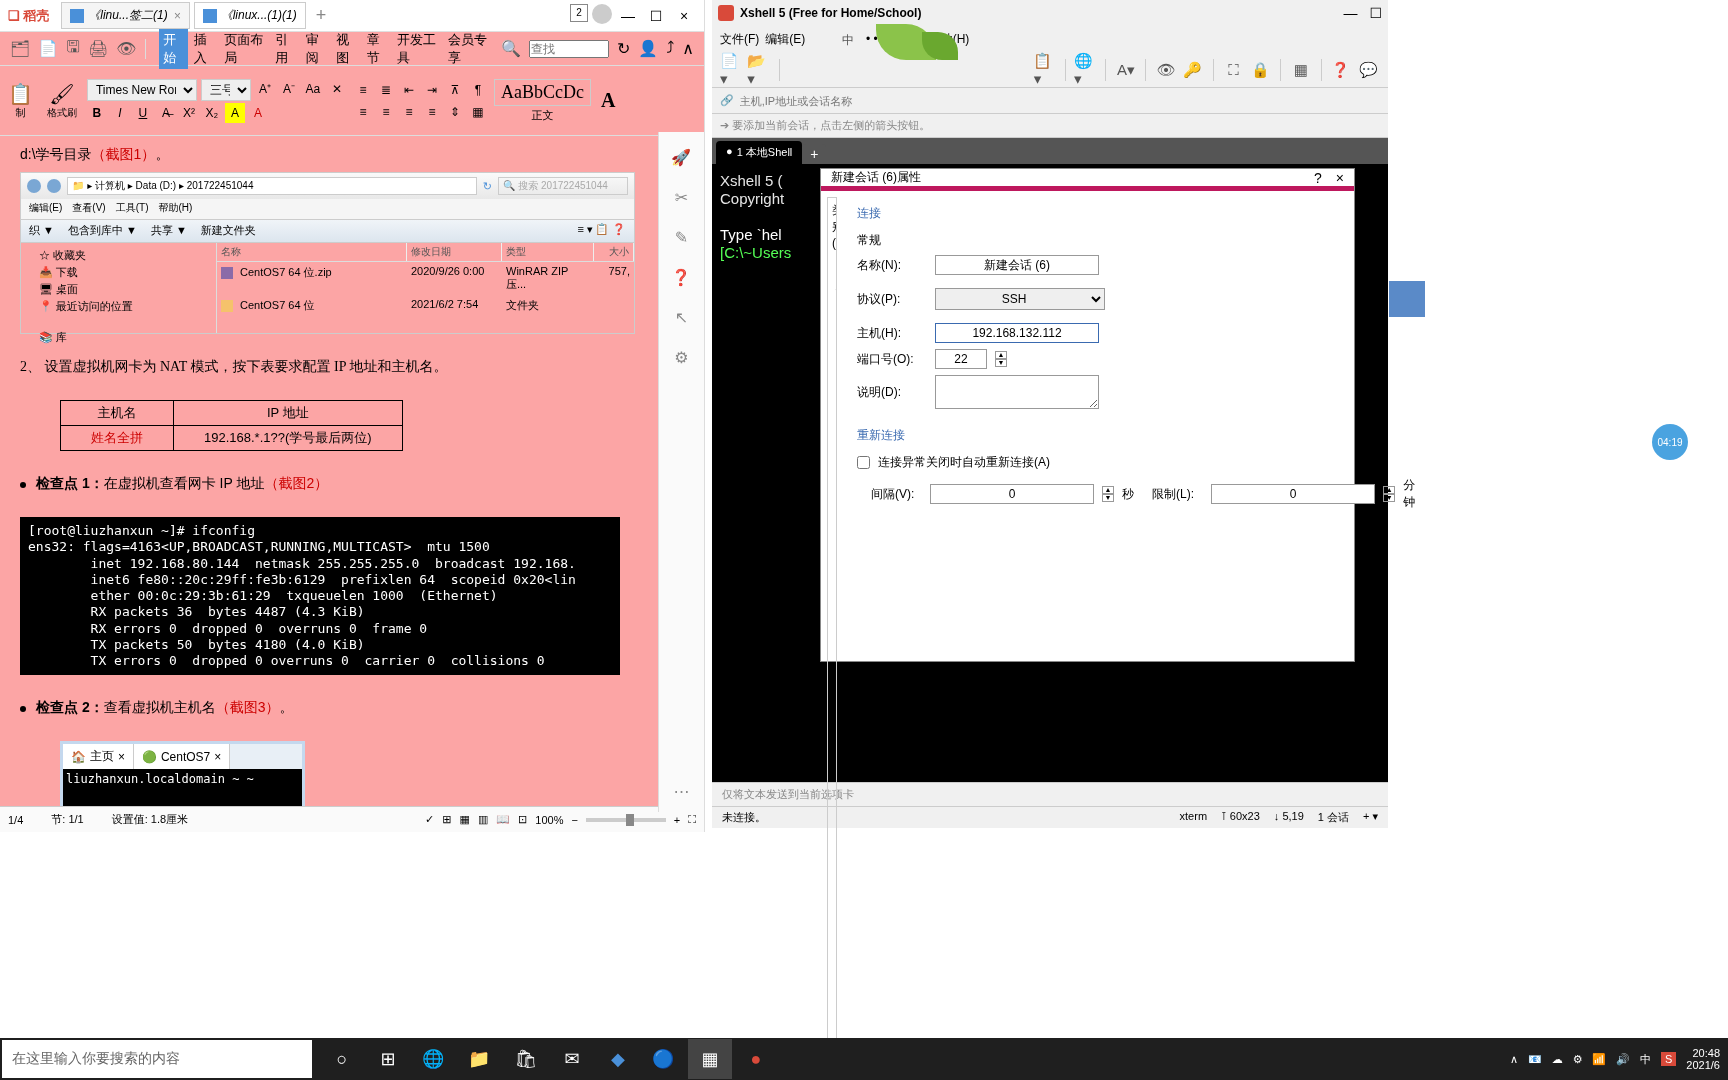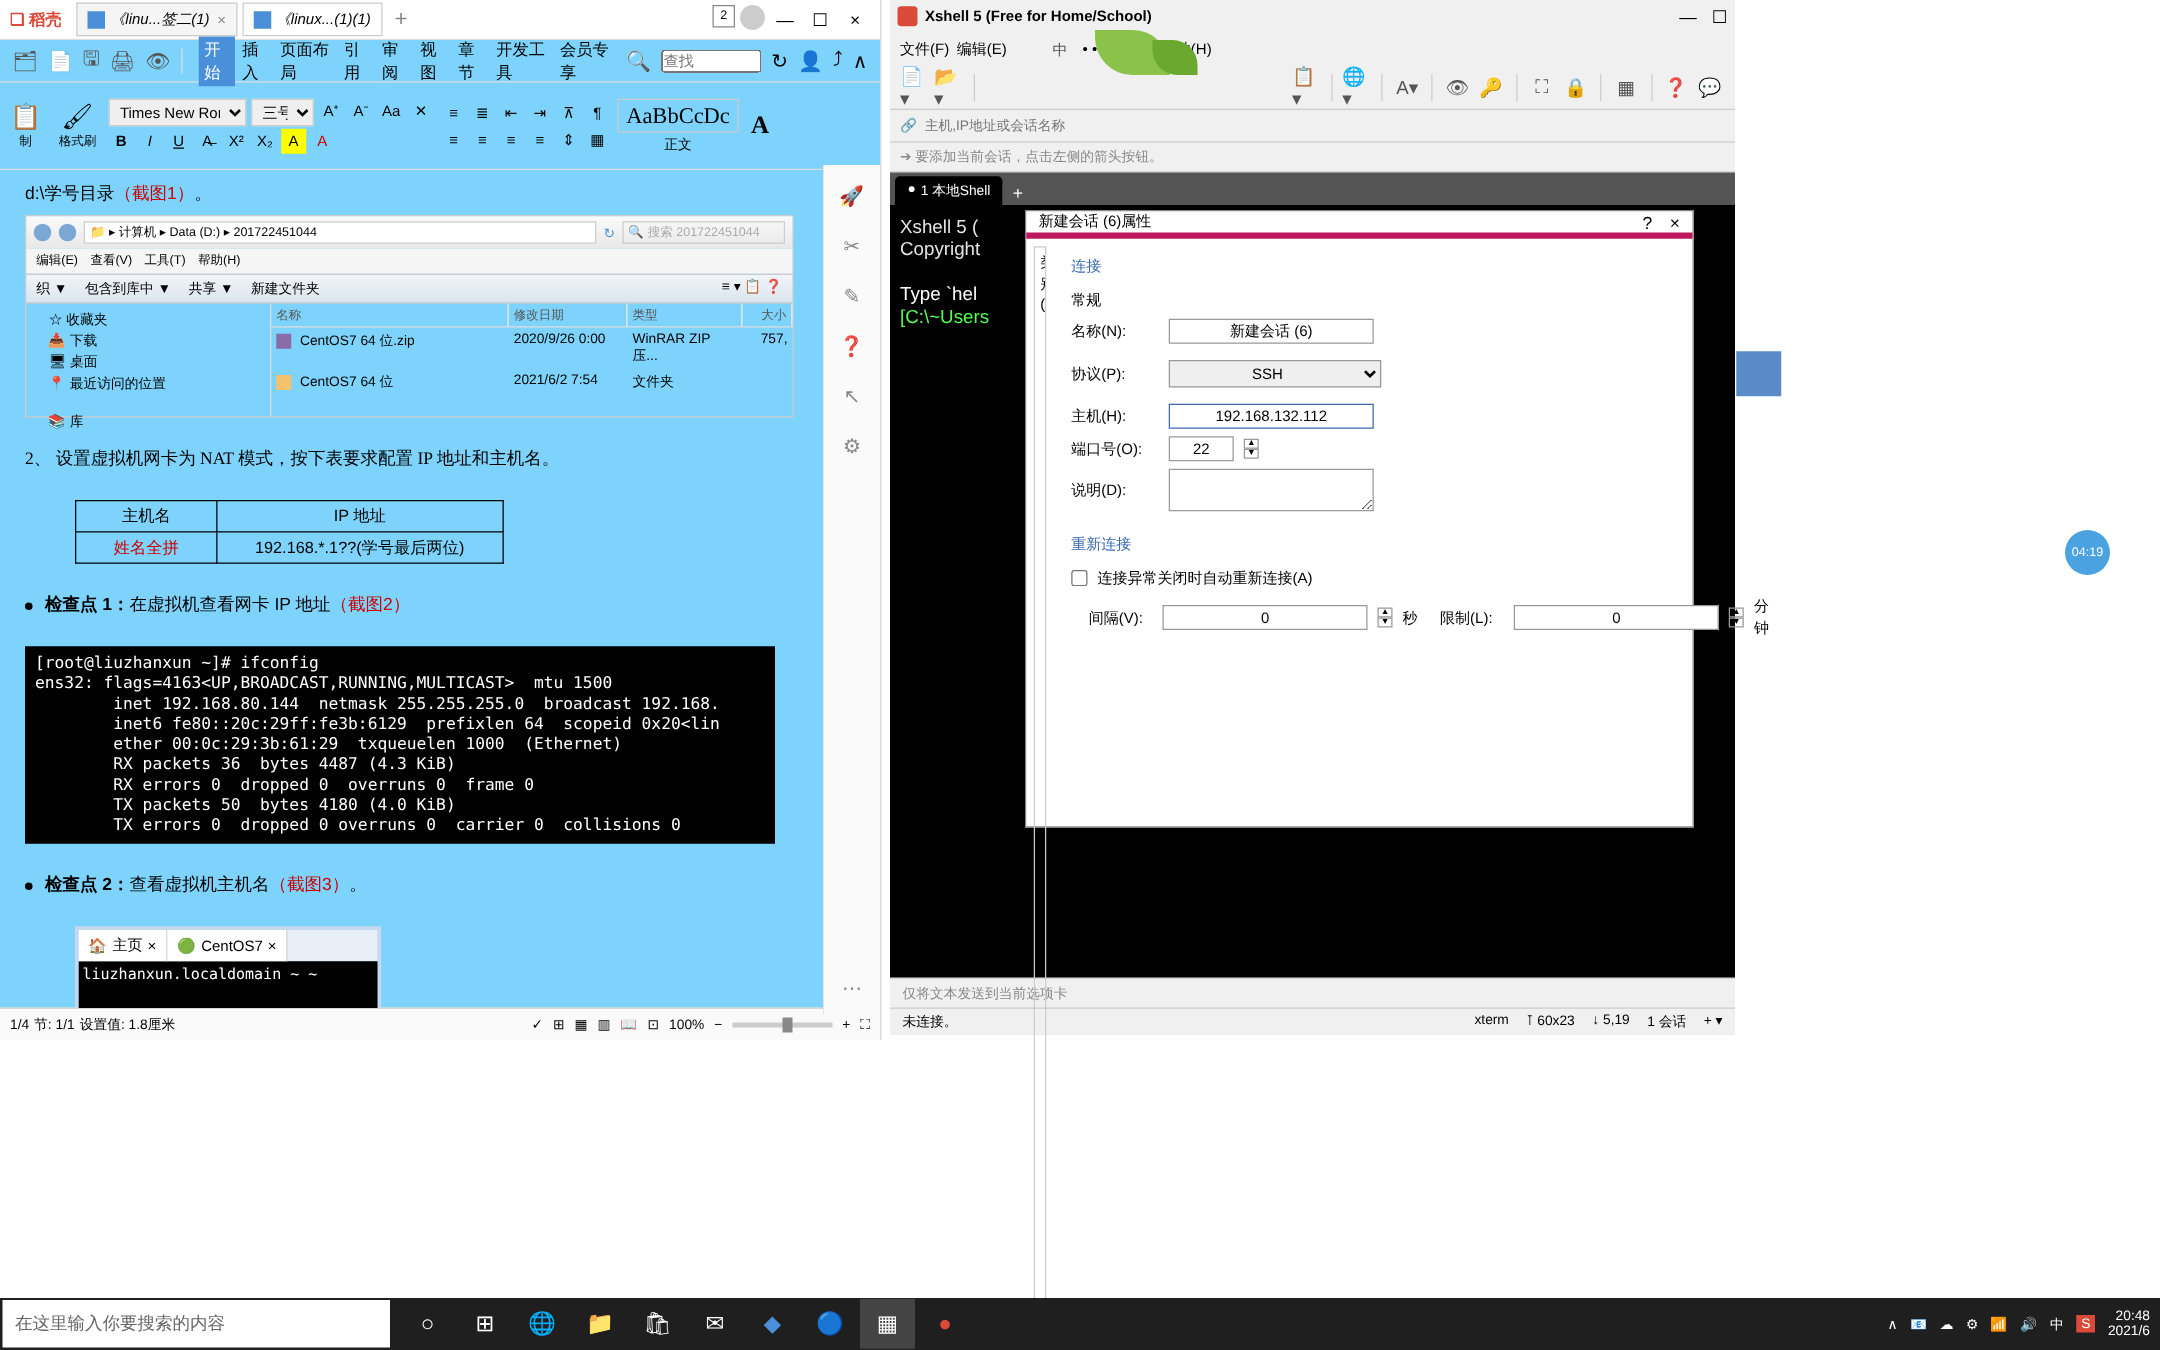--- a/index.html
+++ b/index.html
@@ -1,19 +1,19 @@
 <!DOCTYPE html>
 <html><head>
 <meta charset="utf-8">
 <style>
 * { margin: 0; padding: 0; box-sizing: border-box; font-family: "Microsoft YaHei", "SimSun", sans-serif; }
 body { width: 1728px; height: 1080px; overflow: hidden; background: #fff; position: relative; }
 
 
-.wps { position: absolute; left: 0; top: 0; width: 705px; height: 832px; background: #7dd3fc; border-right: 1px solid #ddd; display: flex; flex-direction: column; justify-content: flex-end; }
+.wps { position: absolute; left: 0; top: 0; width: 705px; height: 832px; background: #fca5a5; border-right: 1px solid #ddd; display: flex; flex-direction: column; justify-content: flex-end; }
 .wps-title { height: 32px; background: #fff; display: flex; align-items: center; padding: 0 8px; border-bottom: 1px solid #e0e0e0; }
 .wps-logo { color: #d94a3a; font-weight: bold; margin-right: 10px; font-size: 13px; }
 .wps-tab { display: flex; align-items: center; padding: 4px 8px; margin: 0 2px; border: 1px solid #ccc; font-size: 12px; background: #fff; position: relative; font-style: italic; }
 .wps-tab.active { background: #f5f5f5; }
 .wps-tab .close { margin-left: 6px; color: #888; cursor: pointer; }
 .wps-tab .ico { width: 14px; height: 14px; background: #4a90d9; margin-right: 4px; display: inline-block; }
 .wps-tab-add { margin-left: 8px; font-size: 18px; color: #888; }
 .wps-wincontrols { position: absolute; right: 8px; display: flex; gap: 4px; }
 .wc-btn { width: 24px; height: 24px; display: flex; align-items: center; justify-content: center; font-size: 14px; }
 .wc-sq { width: 18px; height: 18px; border: 1px solid #888; font-size: 10px; display: flex; align-items: center; justify-content: center; }
@@ -63,21 +63,21 @@
 .doc-table { border-collapse: collapse; margin: 4px 0 4px 40px; }
 .doc-table td { border: 1px solid #000; padding: 3px 30px; font-size: 13px; text-align: center; }
 
 .term-block { background: #000; color: #fff; font-family: monospace; font-size: 13px; padding: 6px 8px; margin: 6px 0; white-space: pre; line-height: 1.25; width: 600px; }
 
 .mini-tabs { border: 3px solid #c4d8ee; width: 245px; height: 80px; margin: 4px 0 4px 40px; }
 .mini-tabs-bar { display: flex; background: #e8eff6; }
 .mt-tab { padding: 4px 8px; font-size: 12px; border-right: 1px solid #ccc; display: flex; align-items: center; gap: 4px; background: #fff; }
 .mt-body { background: #000; color: #fff; font-family: monospace; font-size: 12px; padding: 3px; height: 50px; }
 
-.wps-status { height: 26px; border-top: 1px solid #ccc; display: flex; align-items: center; padding: 0 8px; font-size: 11px; gap: 4px; background: #fafafa; }
+.wps-status { height: 26px; border-top: 1px solid #ccc; display: flex; align-items: center; padding: 0 8px; font-size: 11px; gap: 28px; background: #fafafa; }
 .wps-status .right { margin-left: auto; display: flex; gap: 8px; align-items: center; }
 .zoom-slider { width: 80px; height: 4px; background: #ccc; position: relative; }
 .zoom-slider::after { content:''; position:absolute; width:8px; height:12px; background:#888; left:40px; top:-4px; }
 
 .wps-sidetool { position: absolute; right: 0; top: 132px; width: 46px; height: 680px; border-left: 1px solid #ddd; background: #fafafa; display: flex; flex-direction: column; align-items: center; gap: 18px; padding-top: 14px; }
 .side-ico { width: 22px; height: 22px; display: flex; align-items: center; justify-content: center; color: #888; font-size: 16px; }
 .lock-pin { width: 24px; height: 24px; background: #4a90d9; color: #fff; display: flex; align-items: center; justify-content: center; position: absolute; right: 20px; top: 140px; }
 
 
 .xshell { position: absolute; left: 712px; top: 0; width: 676px; height: 828px; background: #f0f0f0; display: flex; flex-direction: column; }

